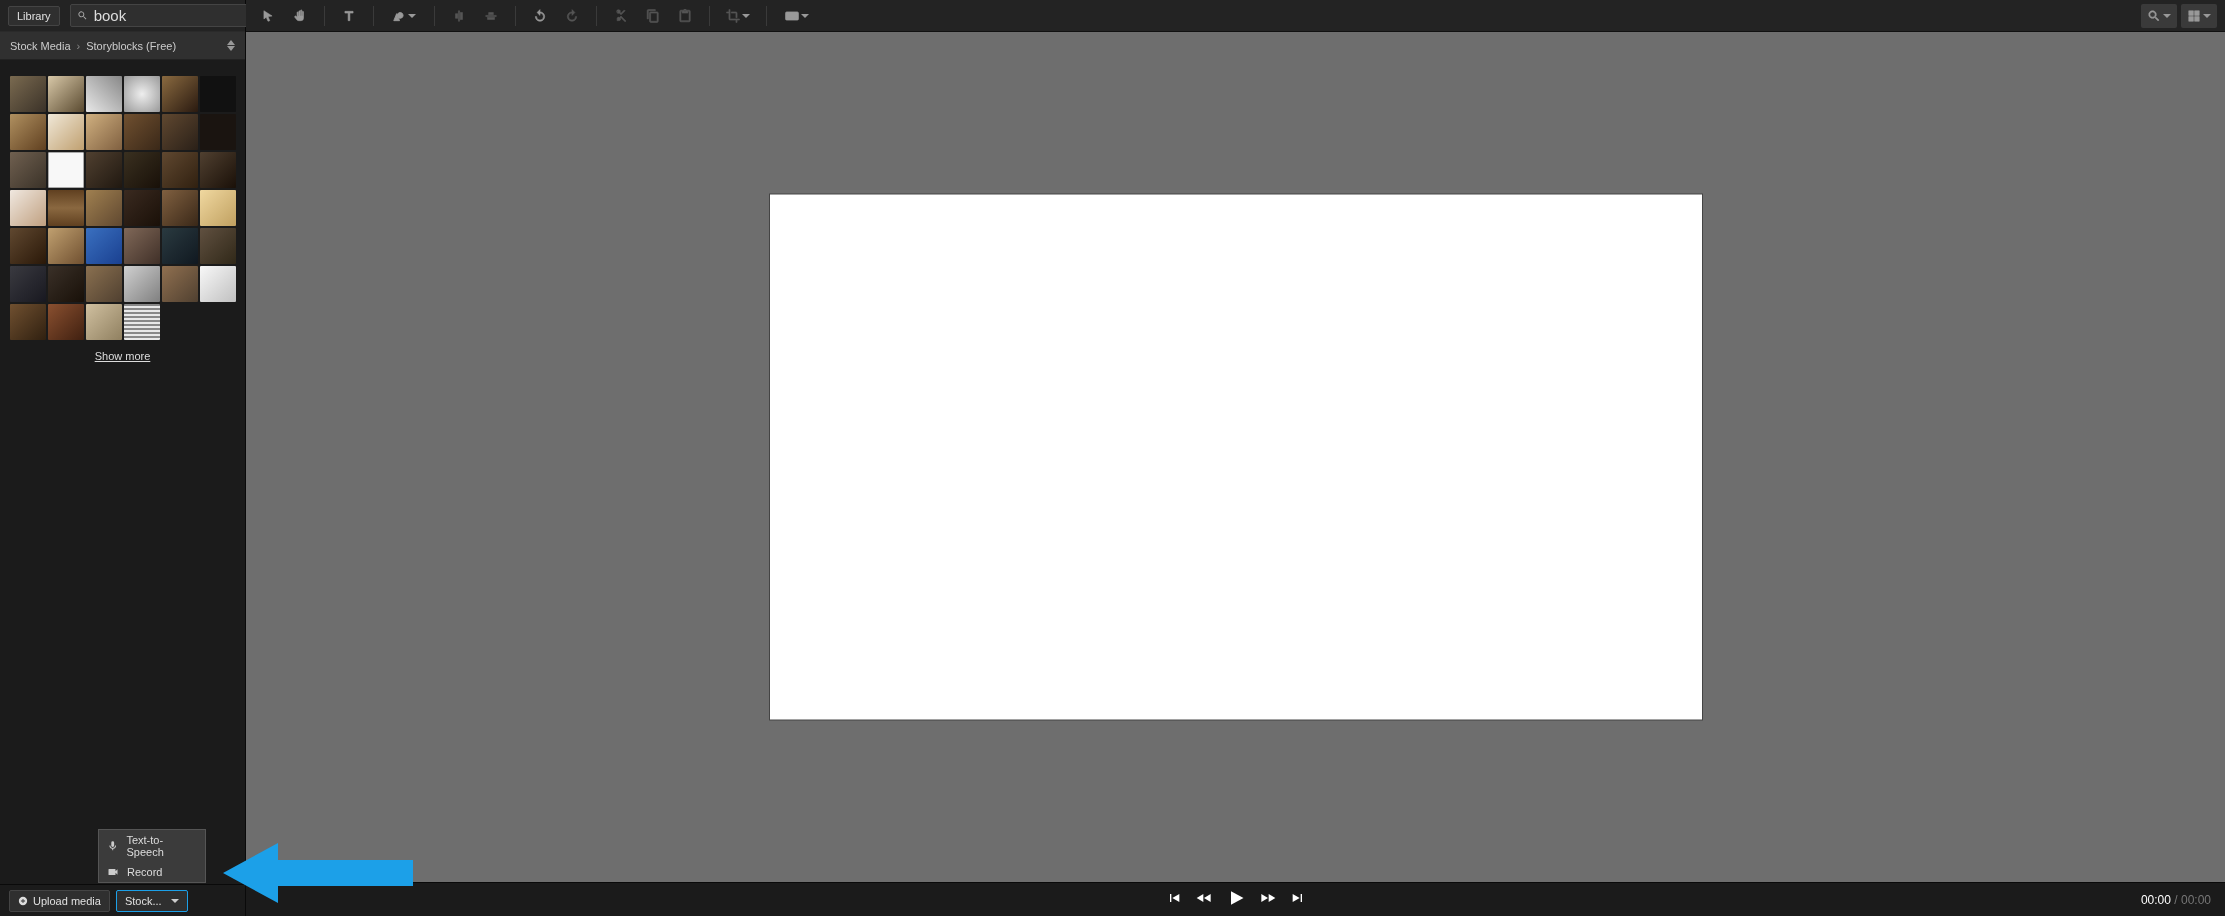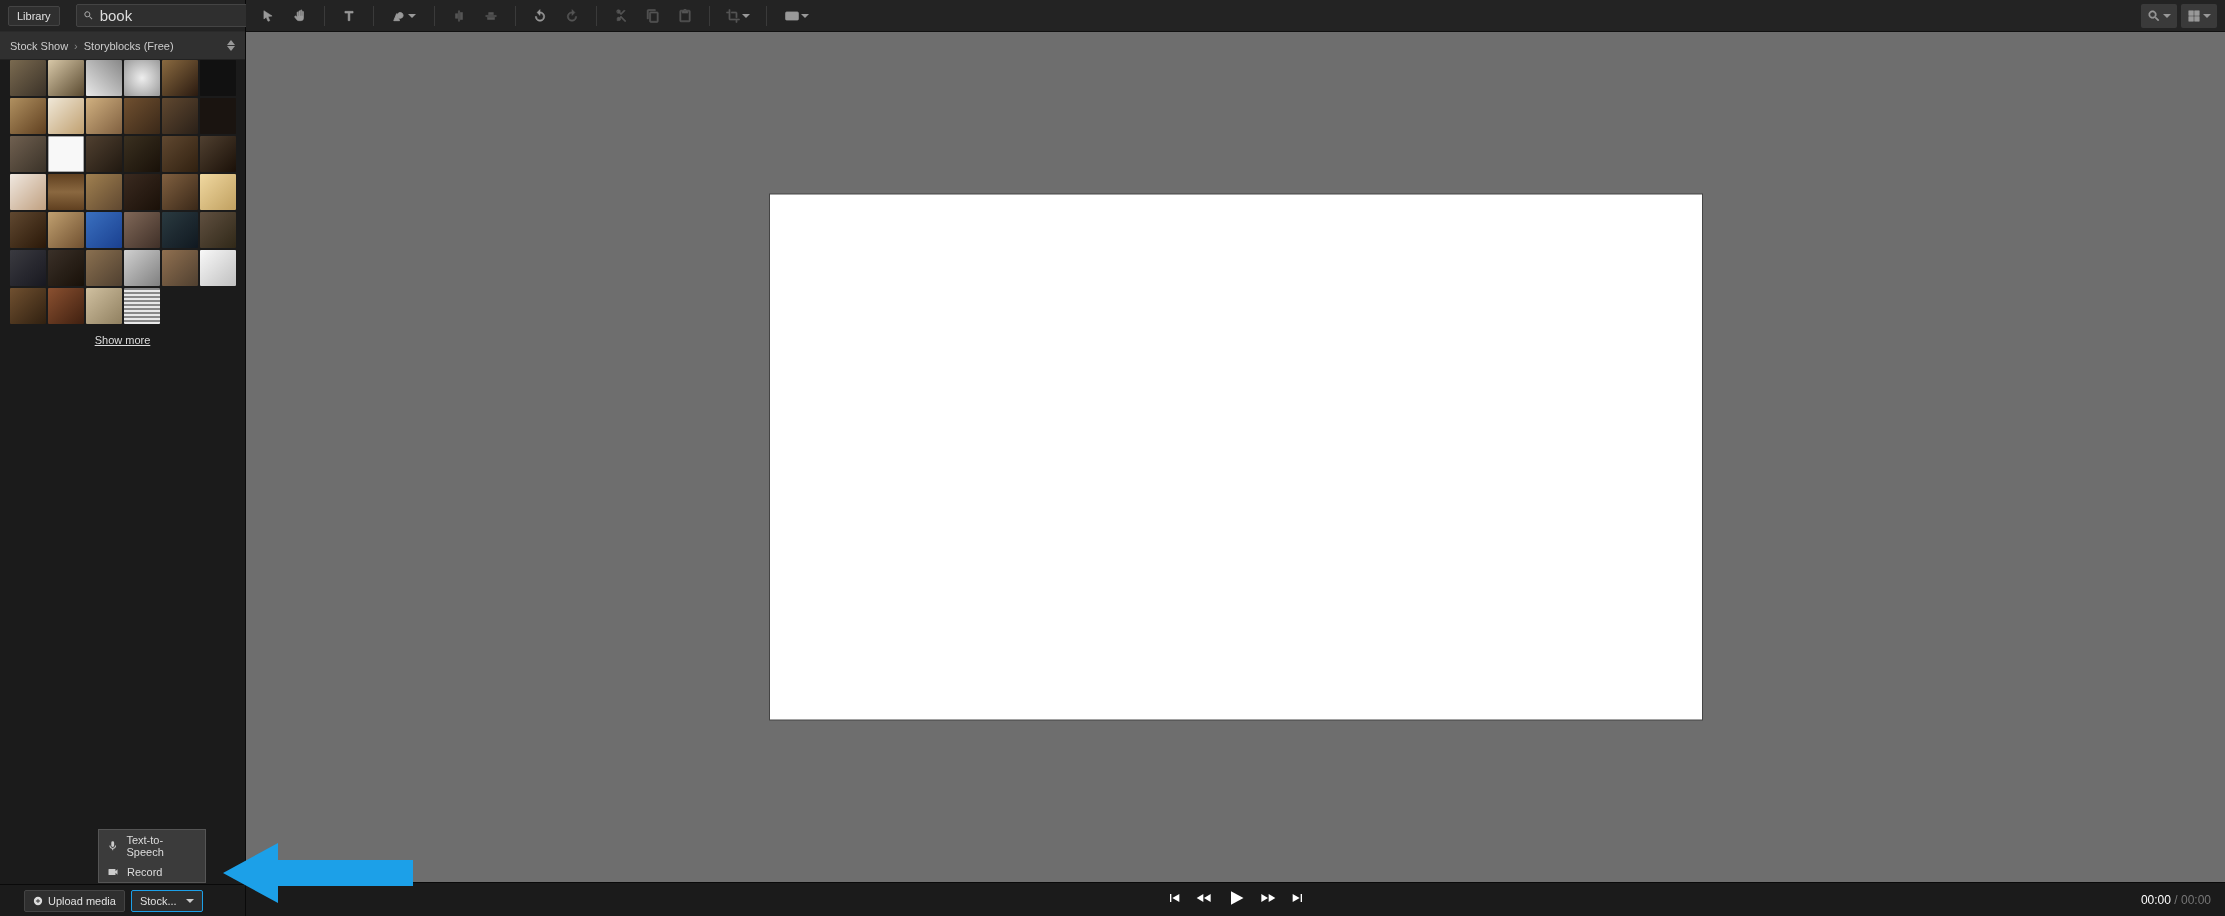--- a/index.html
+++ b/index.html
@@ -11,49 +11,49 @@
   .header { height: 31px; background: #181818; display: flex; align-items: center; position: relative; }
   .logo { margin-left: 10px; font-size: 20px; font-weight: 700; color: #fff; letter-spacing: -1px; font-family: 'Segoe UI', Arial, sans-serif;}
   .project-title { position: absolute; left: 50%; transform: translateX(-50%); display: flex; align-items: center; gap: 10px; color: #fff; font-size: 14px; font-weight: 600;}
   .pencil-icon { width: 14px; height: 14px; fill: #fff; cursor: pointer;}
   
   
   .main { flex: 1; display: flex; min-height: 0; }
   
   
   .sidebar { width: 246px; background: #1b1b1b; border-right: 1px solid #0a0a0a; display: flex; flex-direction: column; }
-  .lib-topbar { height: 32px; display: flex; align-items: center; padding: 0 8px; gap: 16px; border-bottom: 1px solid #2a2a2a; background:#232323;}
+  .lib-topbar { height: 32px; display: flex; align-items: center; padding: 0 8px; gap: 10px; border-bottom: 1px solid #2a2a2a; background:#232323;}
   .lib-btn { background: #2f2f2f; border: 1px solid #444; border-radius: 2px; font-size: 11px; color: #e0e0e0; padding: 3px 8px; cursor: pointer; }
   .search-wrap { flex: 1; display: flex; align-items: center; background: #2f2f2f; border: 1px solid #444; border-radius: 2px; padding: 2px 6px; gap: 6px; }
   .search-wrap svg { width: 11px; height: 11px; fill: #aaa; flex-shrink: 0;}
   .search-input { flex: 1; background: transparent; border: none; color: #ddd; font-size: 15px; outline: none; }
   .expand-icon { width: 20px; height: 20px; display:flex; align-items:center; justify-content:center; cursor: pointer;}
   .expand-icon svg{ width:14px; height:14px; stroke:#ccc; stroke-width:2; fill:none;}
   
   .breadcrumb-bar { height: 28px; display: flex; align-items: center; padding: 0 10px; font-size: 11px; color: #ccc; background:#303030; border-bottom:1px solid #222; position:relative;}
   .breadcrumb-bar .crumb { cursor:pointer; }
   .breadcrumb-bar .sep { margin: 0 6px; color: #888; }
   .breadcrumb-bar .updown { position:absolute; right:10px; display:flex; flex-direction:column; gap:1px;}
   .breadcrumb-bar .updown svg{ width:8px; height:5px; fill:#999;}
   
-  .thumbs-area { flex: 1; overflow: auto; padding: 0 10px; position:relative;}
+  .thumbs-area { flex: 1; overflow: auto; padding: 16px 10px; position:relative;}
   .thumb-grid { display: grid; grid-template-columns: repeat(6, 36px); gap: 2px; }
   .thumb { width: 36px; height: 36px; background: #3a3228; border-radius:1px; cursor:pointer; background-size:cover; background-position:center;}
   .show-more { text-align: center; font-size: 11px; color: #ddd; text-decoration: underline; margin-top: 10px; cursor: pointer; }
   
   
   .record-popup { position: absolute; left: 98px; bottom: 33px; width: 108px; background: #3b3b3b; border: 1px solid #555; font-size: 11px; color:#ddd; z-index:50;}
   .record-popup .item { display:flex; align-items:center; gap:8px; padding:4px 8px; cursor:pointer;}
   .record-popup svg{ width:12px; height:12px; fill:#ccc;}
   
   
   .arrow { position:absolute; left:223px; bottom:8px; width:190px; height:70px; z-index:40;}
   .arrow svg{ width:100%; height:100%;}
   
-  .sidebar-footer { height: 32px; border-top: 1px solid #0a0a0a; display: flex; align-items: center; padding: 0 24px; gap: 6px; background:#1b1b1b;}
+  .sidebar-footer { height: 32px; border-top: 1px solid #0a0a0a; display: flex; align-items: center; padding: 0 9px; gap: 6px; background:#1b1b1b;}
   .footer-btn { background: #2f2f2f; border: 1px solid #444; border-radius: 2px; font-size: 11px; color: #e0e0e0; padding: 4px 8px; cursor: pointer; display:flex; align-items:center; gap:5px;}
   .footer-btn svg{ width:10px; height:10px; fill:#ddd;}
   .footer-btn.active{ border-color:#1ca0e8;}
   .caret-down{ width:0;height:0;border-left:4px solid transparent;border-right:4px solid transparent;border-top:4px solid #ccc; margin-left:4px;}
   
   
   .right { flex: 1; display: flex; flex-direction: column; background: #1b1b1b; }
   .toolbar { height: 32px; background: #232323; border-bottom: 1px solid #111; display: flex; align-items: center; padding: 0 8px; gap: 4px; position:relative;}
   .tb-sep { width: 1px; height: 20px; background: #3a3a3a; margin: 0 6px; }
   .tb-btn { width: 28px; height: 24px; display: flex; align-items: center; justify-content: center; border-radius: 2px; cursor:pointer; color:#aaa;}
@@ -100,21 +100,21 @@
           <input class="search-input" value="book" style="">
         </div>
         <div class="expand-icon">
           <svg viewBox="0 0 24 24">
               <path d="M4 20 L10 14 M4 20 L4 15 M4 20 L9 20 M20 4 L14 10 M20 4 L20 9 M20 4 L15 4"></path>
             </svg>
         </div>
       </div>
 
       <div class="breadcrumb-bar">
-        <span class="crumb">Stock Show</span>
+        <span class="crumb">Stock Media</span>
         <span class="sep">›</span>
         <span class="crumb">Storyblocks (Free)</span>
         <div class="updown">
           <svg viewBox="0 0 10 6">
               <path d="M0 6 L5 0 L10 6 Z"></path>
             </svg>
           <svg viewBox="0 0 10 6">
               <path d="M0 0 L5 6 L10 0 Z"></path>
             </svg>
         </div>

